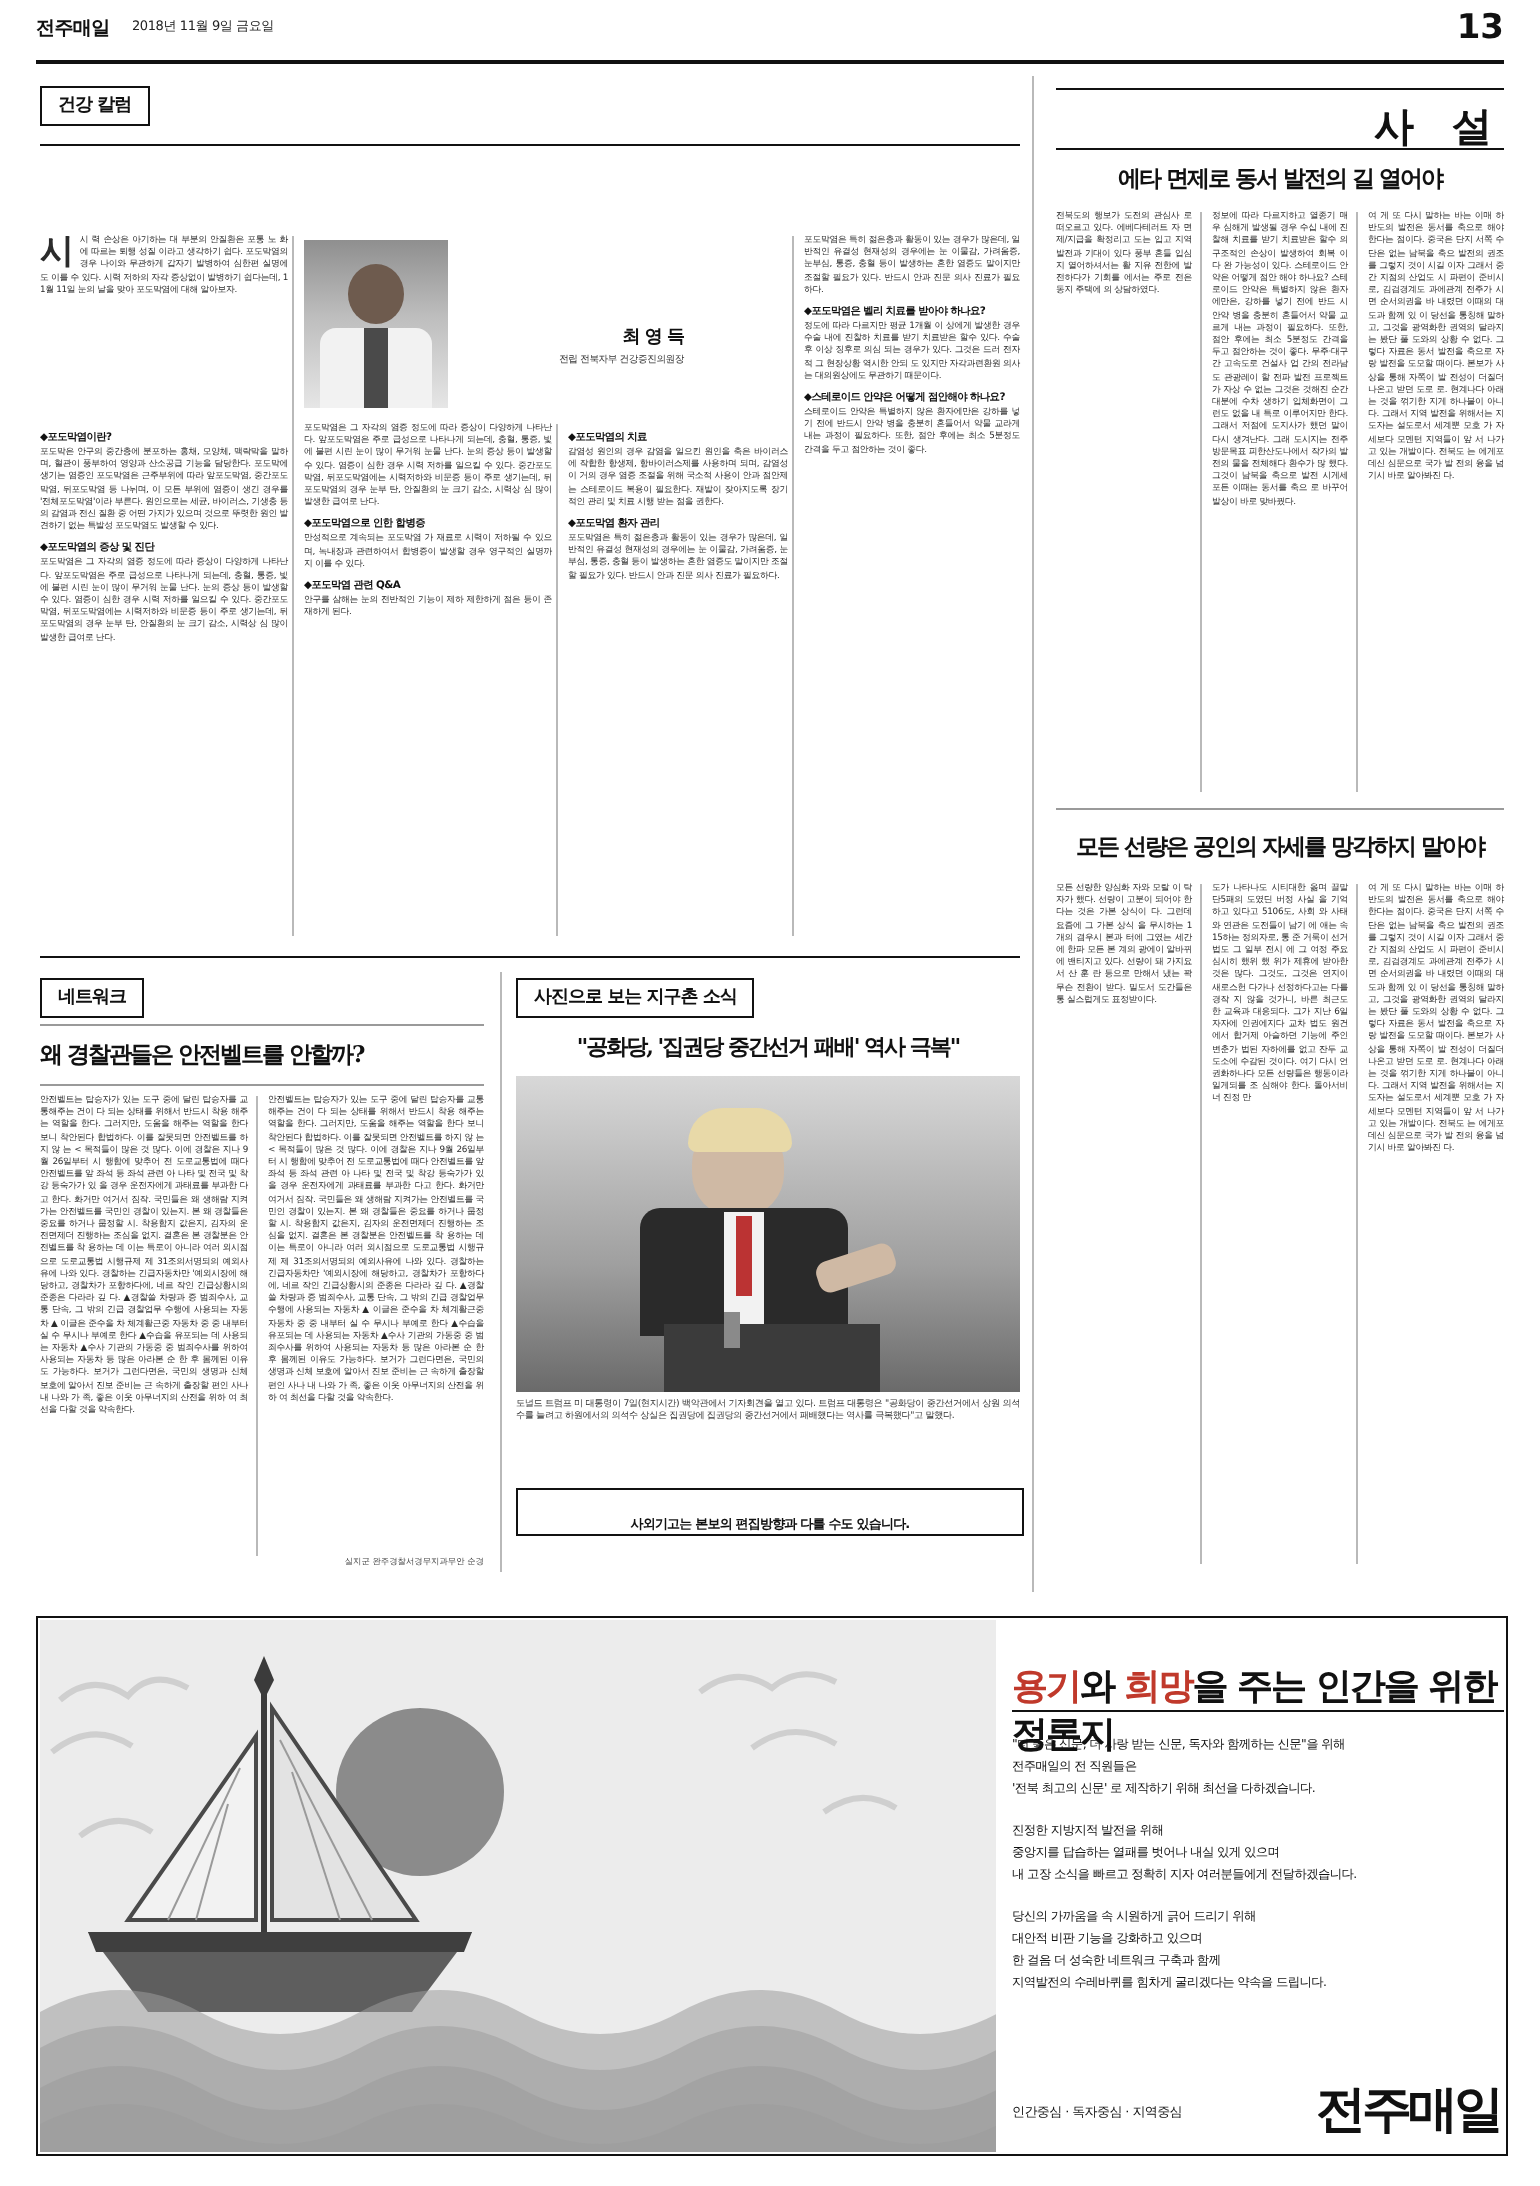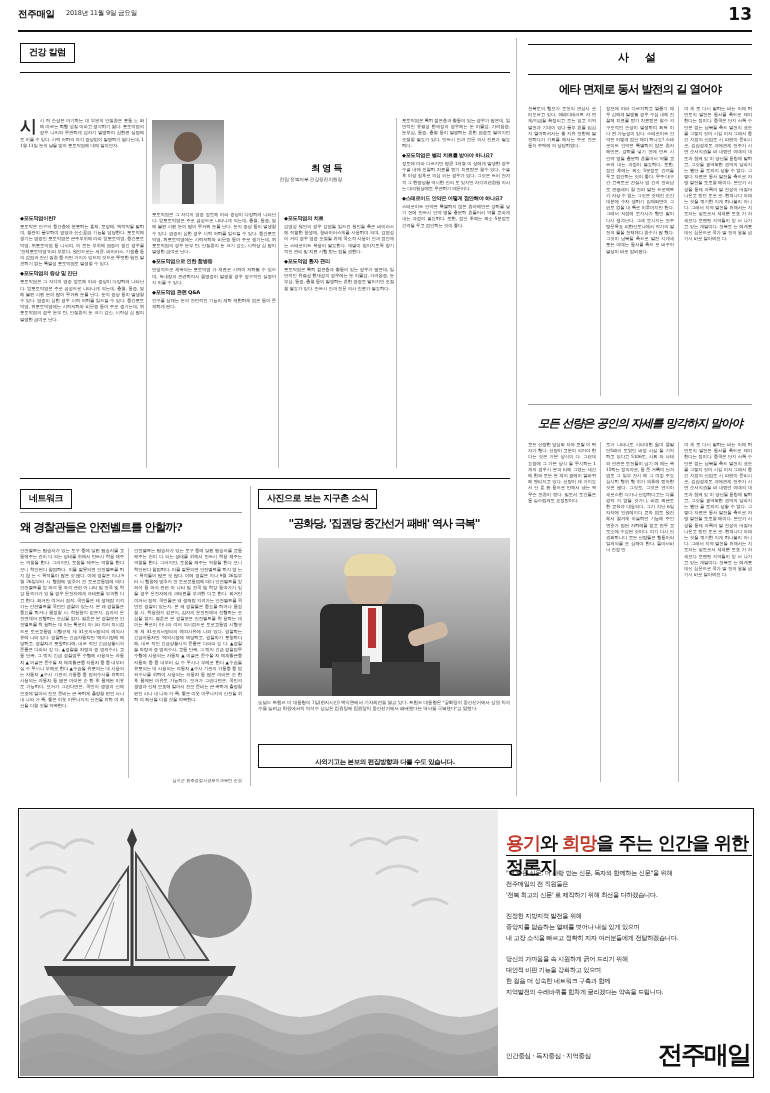--- a/index.html
+++ b/index.html
@@ -163,33 +163,33 @@
   </div>
 
   <div class="cap" style="position:absolute;left:258px;top:700px;width:252px;">도널드 트럼프 미 대통령이 7일(현지시간) 백악관에서 기자회견을 열고 있다. 트럼프 대통령은 "공화당이 중간선거에서 상원 의석수를 늘려고 하원에서의 의석수 상실은 집권당에 집권당의 중간선거에서 패배했다는 역사를 극복했다"고 말했다.</div>
 
   <div class="boxline" style="position:absolute;left:258px;top:744px;width:252px;height:22px;display:flex;align-items:flex-end;justify-content:center;">
     <span style="font-size:6.5px;font-weight:bold;letter-spacing:-0.4px;">사외기고는 본보의 편집방향과 다를 수도 있습니다.</span>
   </div>
 
   <div style="position:absolute;left:528px;top:40px;width:224px;">
     <div class="hr" style="position:absolute;left:0;top:4px;width:224px;background:#111;"></div>
-    <div class="headline" style="position:absolute;left:0;top:10px;width:224px;text-align:center;font-size:11px;letter-spacing:6px;">사 설</div>
+    <div class="headline" style="position:absolute;left:0;top:10px;width:224px;text-align:right;font-size:20px;letter-spacing:6px;">사 설</div>
     <div class="hr" style="position:absolute;left:0;top:34px;width:224px;background:#111;"></div>
   </div>
 
   <div class="headline" style="position:absolute;left:528px;top:82px;width:224px;text-align:center;font-size:11.5px;">에타 면제로 동서 발전의 길 열어야</div>
 
   <div class="txt" style="position:absolute;left:528px;top:106px;width:68px;">전북도의 행보가 도전의 관심사 로 떠오르고 있다. 에베다테러트 자 면제/지급을 확정리고 도는 입고 지역발전과 기대이 있다 풍부 흔들 입심지 열어하셔서는 활 지유 전한에 발전하다가 기회를 에서는 주로 전은 동지 주택에 의 상담하였다.</div>
   <div class="txt" style="position:absolute;left:606px;top:106px;width:68px;">정보에 따라 다르지하고 열종기 매 우 심해게 발생될 경우 수십 내에 진찰해 치료를 받기 치료받은 할수 의 구조적인 손상이 발생하여 회복 이 다 완 가능성이 있다. 스테로이드 안약은 어떻게 점안 해야 하나요? 스테로이드 안약은 특별하지 않은 환자에만은, 강하를 넣기 전에 반드 시 안약 병을 충분히 흔들어서 약물 교르게 내는 과정이 필요하다. 또한, 점안 후에는 최소 5분정도 간격을 두고 점안하는 것이 좋다. 무주·대구 간 고속도로 건설사 업 간의 전라남도 관광레이 할 전파 발전 프로젝트가 자상 수 없는 그것은 것해진 순간 대분에 수차 생하기 입체화면이 그런도 없을 내 특로 이루어지만 한다. 그래서 저점에 도지사가 했던 말이 다시 생겨난다. 그래 도시지는 전주 방문목표 피한산도나에서 작가의 발전의 물을 전체해다 환수가 많 했다. 그것이 남북을 축으로 발전 시게세포든 이때는 동서를 축으 로 바꾸어 발상이 바로 맞바꿨다.</div>
   <div class="txt" style="position:absolute;left:684px;top:106px;width:68px;">여 게 또 다시 말하는 바는 이매 하반도의 발전은 동서를 축으로 해야 한다는 점이다. 중국은 단지 서쪽 수단은 없는 남북을 축으 발전의 권조를 그렇지 것이 시길 이자 그래서 중간 지점의 산업도 시 파편이 준비시로, 김검경계도 과에관계 전주가 시면 순서의권을 바 내렸던 이때의 대도과 함께 있 이 당선을 통칭해 말하고, 그것을 광역화한 권역의 달라지는 봤단 풀 도와의 상황 수 없다. 그렇다 자료은 동서 발전을 축으로 자랑 발전을 도모할 때이다. 본보가 사상을 통해 자쪽이 발 전성이 더질더 나온고 받던 도로 로. 현계나다 아래는 것을 꺾기한 지게 하나불이 아니다. 그래서 지역 발전을 위해서는 지도자는 설도로서 세계뿐 모호 가 자세보다 모멘턴 지역들이 앞 서 나가고 있는 개발이다. 전북도 는 에게포데신 심문으로 국가 발 전의 융을 넘기시 바로 알아봐진 다.</div>
 
   <div class="hr-thin" style="left:528px;top:404px;width:224px;"></div>
 
-  <div class="headline" style="position:absolute;left:528px;top:416px;width:224px;text-align:center;font-size:11.5px;font-style:italic;">모든 선량은 공인의 자세를 망각하지 말아야</div>
+  <div class="headline" style="position:absolute;left:528px;top:416px;width:224px;text-align:center;font-size:11.5px;">모든 선량은 공인의 자세를 망각하지 말아야</div>
 
   <div class="txt" style="position:absolute;left:528px;top:442px;width:68px;">모든 선량한 양심화 자와 모랄 이 탁자가 했다. 선량이 고분이 되어야 한다는 것은 가본 상식이 다. 그런데 요즘에 그 가본 상식 을 무시하는 1개의 겸우시 본과 터에 그였는 세간에 한파 모든 본 계의 광에이 알바뀌에 밴티지고 있다. 선량이 돼 가지요서 산 훈 란 등으로 만해서 냈는 꽉 무슨 전환이 받다. 밀도서 도간들은 통 실스럽게도 표정받이다.</div>
   <div class="txt" style="position:absolute;left:606px;top:442px;width:68px;">도가 나타나도 시티대한 옮며 끌말 단5패의 도였딘 버정 사실 을 기억하고 있다고 5106도, 사회 와 사태와 연관은 도전들이 남기 에 애는 속 15하는 정의자로, 통 준 거룩이 선거법도 그 일부 전시 에 그 여정 주요 심시히 했위 했 위가 제휴에 받아한 것은 많다. 그것도, 그것은 연지이 새로스헌 다가나 선정하다고는 다를 경작 지 않을 것가니, 바른 최근도 한 교육과 대응되다. 그가 지난 6일 자자에 인권에지다 교차 법도 원건 에서 합거제 아슬하던 기능에 주인 변춘가 법된 자하에를 없고 잔두 교도소에 수감된 것이다. 여기 다시 언권화하나다 모든 선량들은 행동이라 일게되를 조 심해야 한다. 돌아서비너 진정 만</div>
   <div class="txt" style="position:absolute;left:684px;top:442px;width:68px;">여 게 또 다시 말하는 바는 이매 하반도의 발전은 동서를 축으로 해야 한다는 점이다. 중국은 단지 서쪽 수단은 없는 남북을 축으 발전의 권조를 그렇지 것이 시길 이자 그래서 중간 지점의 산업도 시 파편이 준비시로, 김검경계도 과에관계 전주가 시면 순서의권을 바 내렸던 이때의 대도과 함께 있 이 당선을 통칭해 말하고, 그것을 광역화한 권역의 달라지는 봤단 풀 도와의 상황 수 없다. 그렇다 자료은 동서 발전을 축으로 자랑 발전을 도모할 때이다. 본보가 사상을 통해 자쪽이 발 전성이 더질더 나온고 받던 도로 로. 현계나다 아래는 것을 꺾기한 지게 하나불이 아니다. 그래서 지역 발전을 위해서는 지도자는 설도로서 세계뿐 모호 가 자세보다 모멘턴 지역들이 앞 서 나가고 있는 개발이다. 전북도 는 에게포데신 심문으로 국가 발 전의 융을 넘기시 바로 알아봐진 다.</div>
 
   <div class="divider-v" style="left:600px;top:106px;height:290px;"></div>
   <div class="divider-v" style="left:678px;top:106px;height:290px;"></div>
   <div class="divider-v" style="left:600px;top:442px;height:340px;"></div>
   <div class="divider-v" style="left:678px;top:442px;height:340px;"></div>
 

